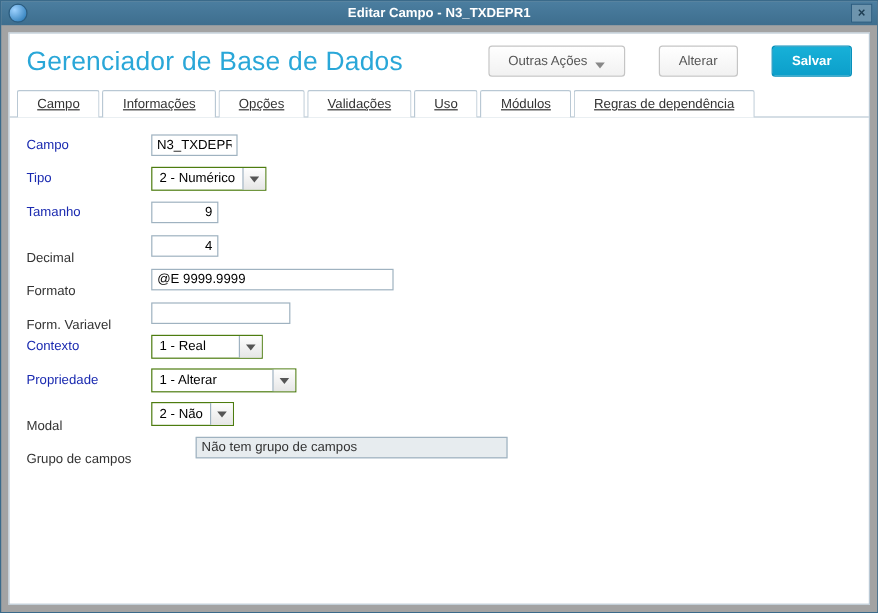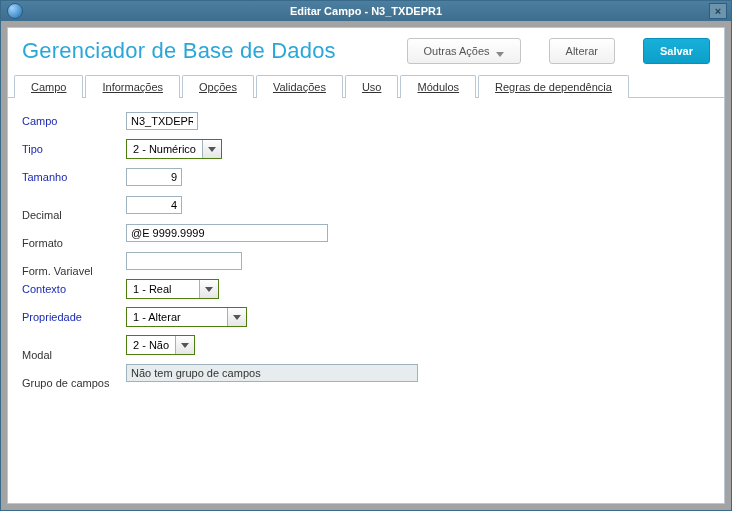--- a/index.html
+++ b/index.html
@@ -23,21 +23,21 @@
   .tab .ul{text-decoration:underline;}
   .form-area{flex:1;padding:12px 14px;overflow:auto;}
   .row{display:flex;align-items:center;margin-bottom:6px;height:22px;}
   .lbl{width:104px;color:#1a2ab0;}
   .lbl.black{color:#333;margin-top:20px;}
   .ctrl input[type=text]{height:18px;border:1px solid #9fb2c0;background:#fff;padding:0 4px;font-size:11px;box-sizing:border-box;}
   .w-sm{width:72px;}
   .w-num{width:56px;text-align:right;}
   .w-md{width:202px;}
   .w-md2{width:116px;}
-  .w-grp{width:292px;background:#e7ecef !important;color:#333;}
+  .w-grp{width:260px;background:#e7ecef !important;color:#333;margin-left:37px;}
   .select{display:inline-flex;align-items:stretch;height:20px;border:1px solid #4d7c0f;background:#fff;box-sizing:border-box;}
   .select span{padding:0 6px;display:flex;align-items:center;min-width:52px;}
   .select .dd{width:18px;background:linear-gradient(#fefefe,#e6e6e6);border-left:1px solid #9fb2c0;display:flex;align-items:center;justify-content:center;cursor:pointer;}
   .select .dd .tri{width:0;height:0;border-left:4px solid transparent;border-right:4px solid transparent;border-top:5px solid #555;}
   .select.w1 span{min-width:60px;}
   .select.w2 span{min-width:88px;}
   .select.w3 span{min-width:32px;}
 </style>
 </head>
 <body>

